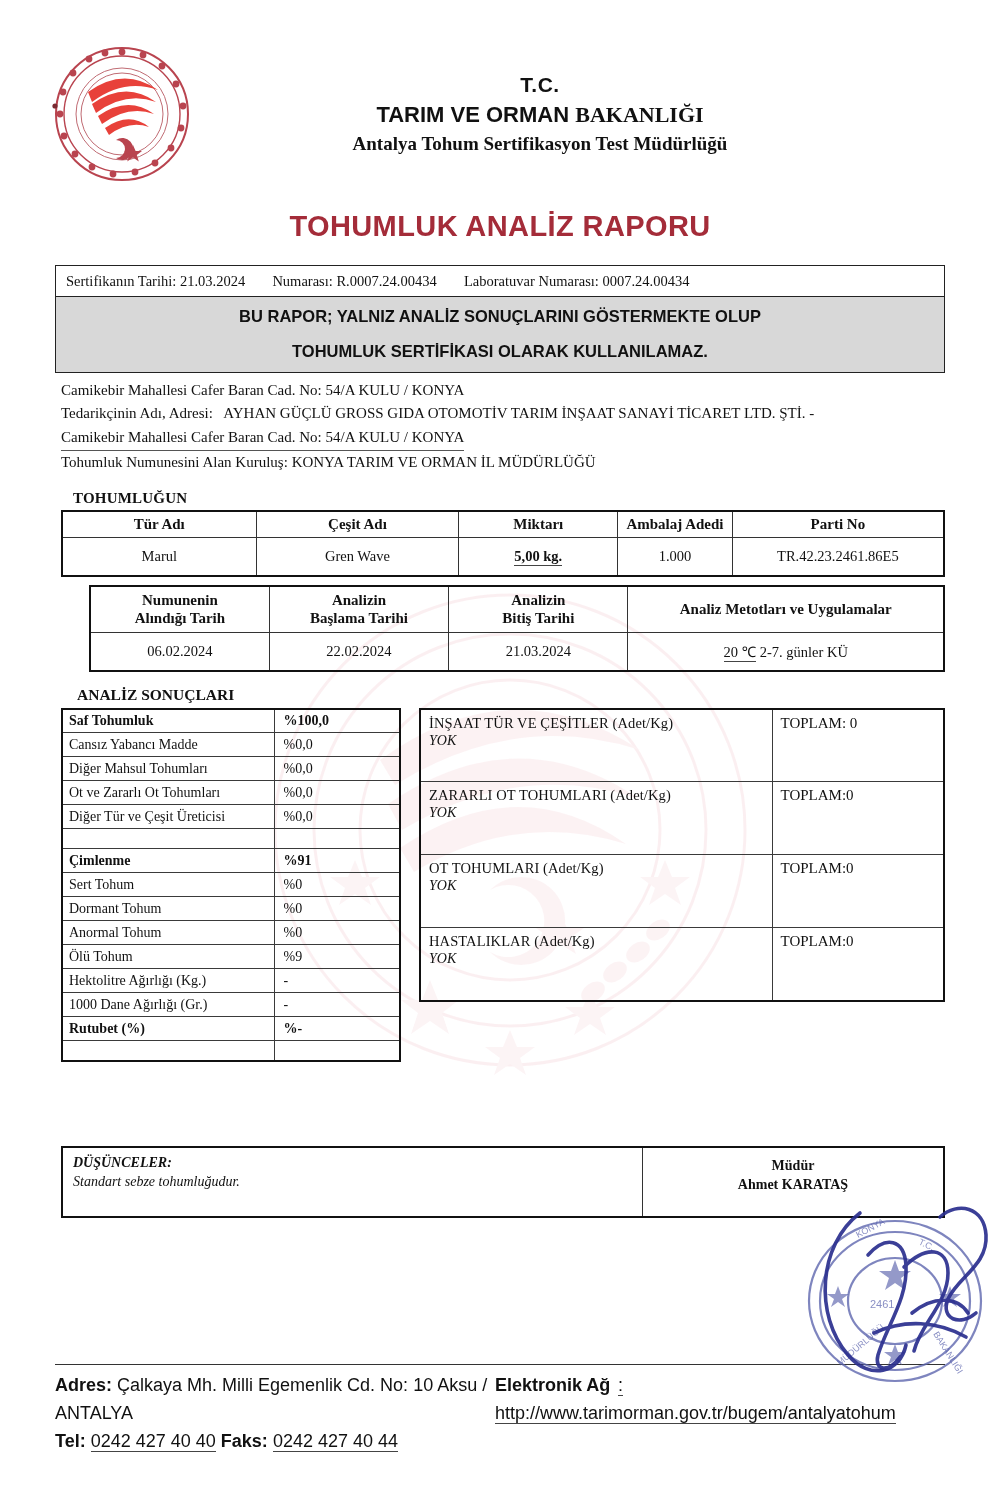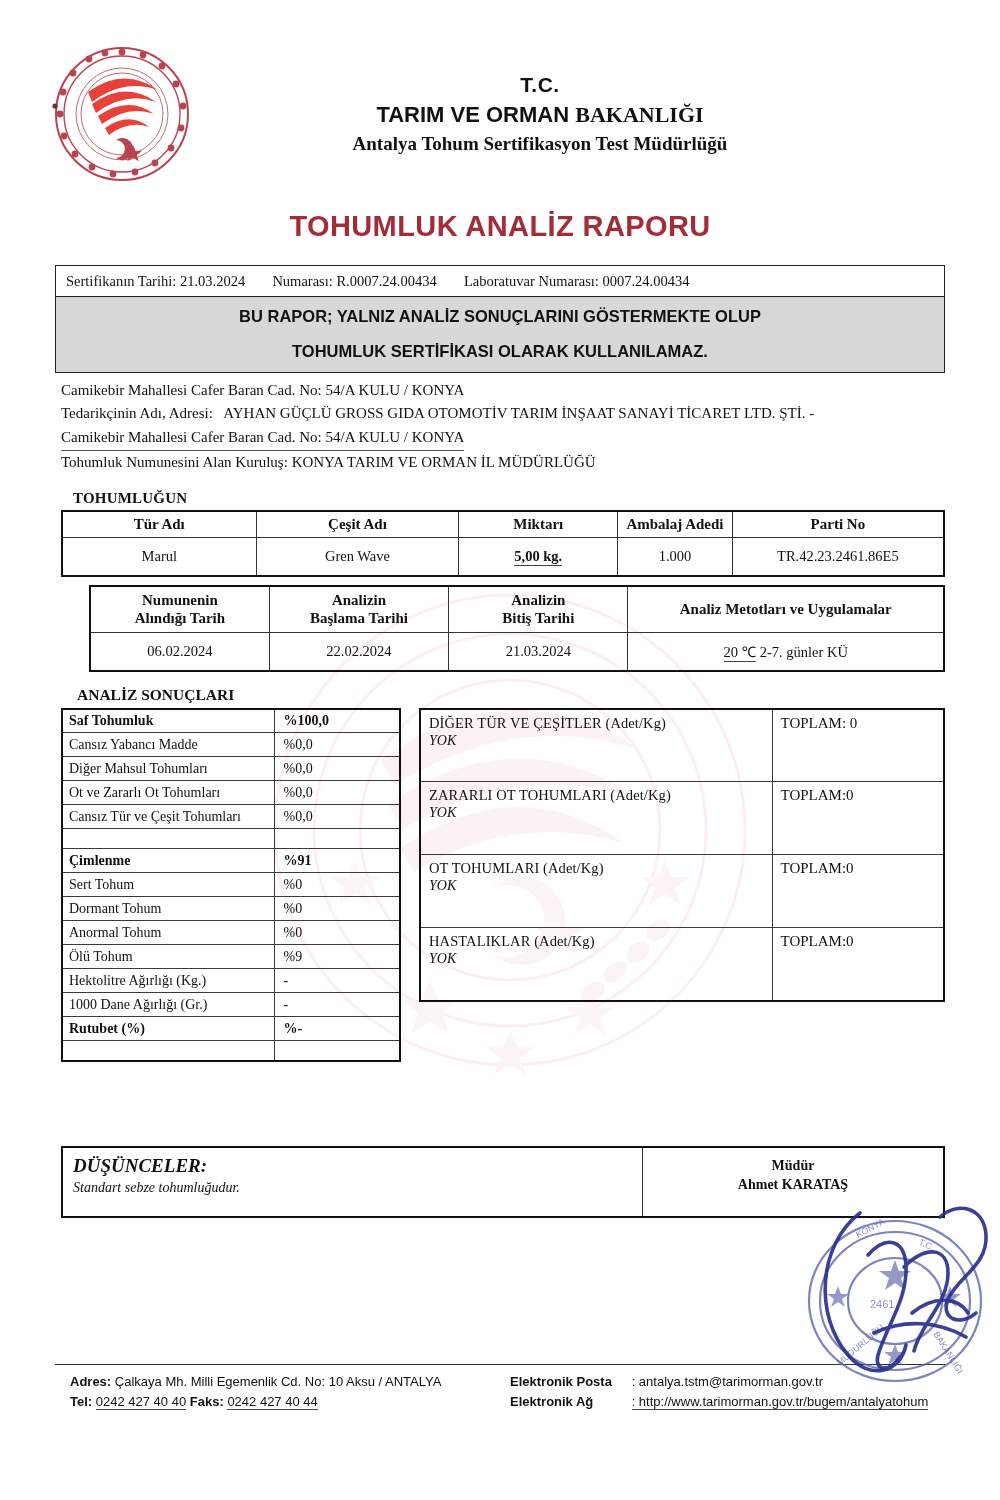--- a/index.html
+++ b/index.html
@@ -224,21 +224,21 @@
     min-height: 72px;
   }
   .notes-left {
     flex: 1;
     padding: 7px 10px;
     border-right: 1px solid #333;
   }
   .notes-title {
     font-style: italic;
     font-weight: bold;
-    font-size: 19px;
+    font-size: 14px;
   }
   .notes-text {
     font-style: italic;
     font-size: 14px;
     margin-top: 3px;
   }
   .sign-cell {
     width: 300px;
     text-align: center;
     padding-top: 10px;
@@ -263,26 +263,26 @@
     top: 1195px;
     width: 200px;
     height: 190px;
     z-index: 6;
     pointer-events: none;
   }
 
   
   .footer {
     position: absolute;
-    left: 70px;
+    left: 55px;
     top: 1372px;
     width: 890px;
     display: flex;
     font-family: "Liberation Sans", sans-serif;
-    font-size: 13px;
+    font-size: 18px;
     z-index: 3;
   }
   .footer-left { width: 440px; line-height: 1.55; }
   .footer-right { flex: 1; line-height: 1.55; }
   .footer b { font-weight: bold; }
   .fu { border-bottom: 1px solid #444; }
   .f-key { display: inline-block; width: 118px; font-weight: bold; }
   .footer-sep {
     position: absolute;
     left: 55px;
@@ -473,21 +473,21 @@
               </tr>
               <tr>
                 <td class="name">Diğer Mahsul Tohumları</td>
                 <td class="val">%0,0</td>
               </tr>
               <tr>
                 <td class="name">Ot ve Zararlı Ot Tohumları</td>
                 <td class="val">%0,0</td>
               </tr>
               <tr>
-                <td class="name">Cansız Tür ve Çeşit Tohumları</td>
+                <td class="name">Diğer Tür ve Çeşit Üreticisi</td>
                 <td class="val">%0,0</td>
               </tr>
               <tr class=" spacer">
                 <td class="name"></td>
                 <td class="val"></td>
               </tr>
               <tr class="bold">
                 <td class="name">Çimlenme</td>
                 <td class="val">%91</td>
               </tr>
@@ -525,21 +525,21 @@
               </tr>
             </tbody>
         </table>
       </div>
 
       <div class="results-right">
         <table class="cats">
           <tbody>
               <tr>
                 <td class="cat-body">
-                  <div class="cat-title">DİĞER TÜR VE ÇEŞİTLER (Adet/Kg)</div>
+                  <div class="cat-title">İNŞAAT TÜR VE ÇEŞİTLER (Adet/Kg)</div>
                   <div class="cat-yok">YOK</div>
                 </td>
                 <td class="cat-total">TOPLAM: 0</td>
               </tr>
               <tr>
                 <td class="cat-body">
                   <div class="cat-title">ZARARLI OT TOHUMLARI (Adet/Kg)</div>
                   <div class="cat-yok">YOK</div>
                 </td>
                 <td class="cat-total">TOPLAM:0</td>
@@ -619,21 +619,17 @@
     </div>
     <div>
       <b>Tel:</b>
       <span class="fu">0242 427 40 40</span>
       <b>Faks:</b>
       <span class="fu">0242 427 40 44</span>
     </div>
   </div>
   <div class="footer-right">
     <div>
-      <span class="f-key">Elektronik Posta</span>
-      <span>: antalya.tstm@tarimorman.gov.tr</span>
-    </div>
-    <div>
       <span class="f-key">Elektronik Ağ</span>
       <span class="fu">: http://www.tarimorman.gov.tr/bugem/antalyatohum</span>
     </div>
   </div>
 </div>
 
 </body></html>

